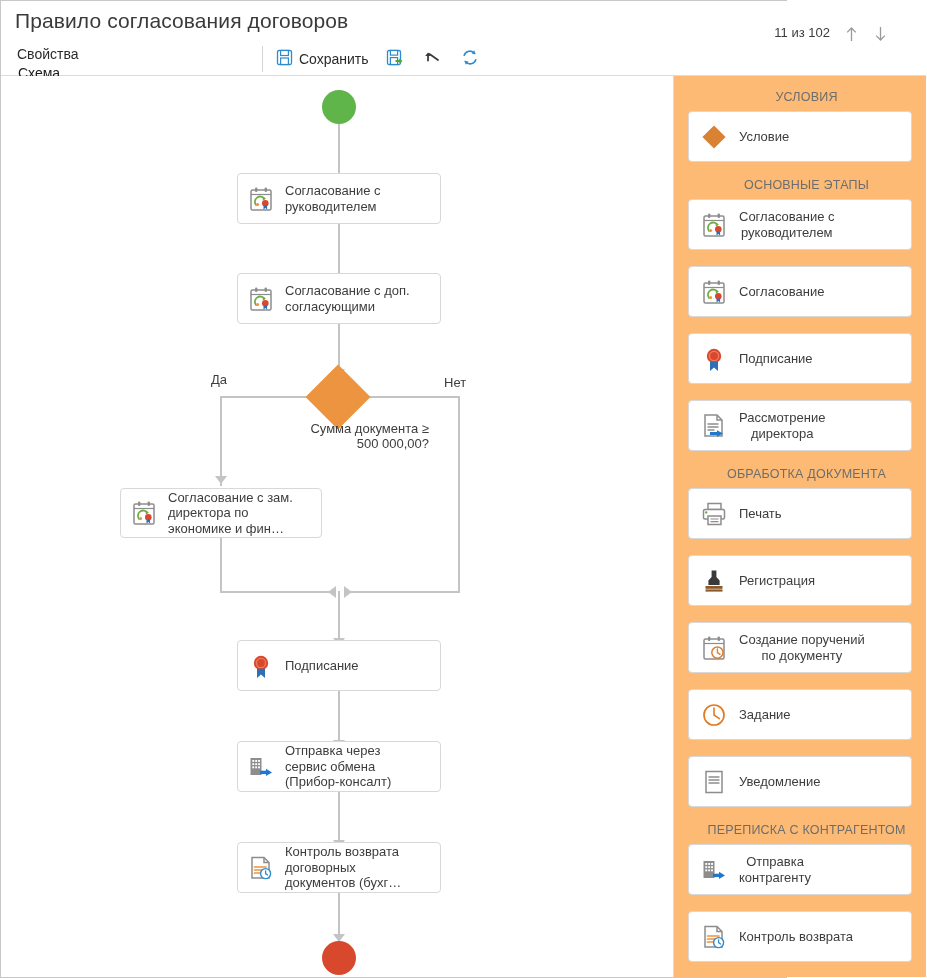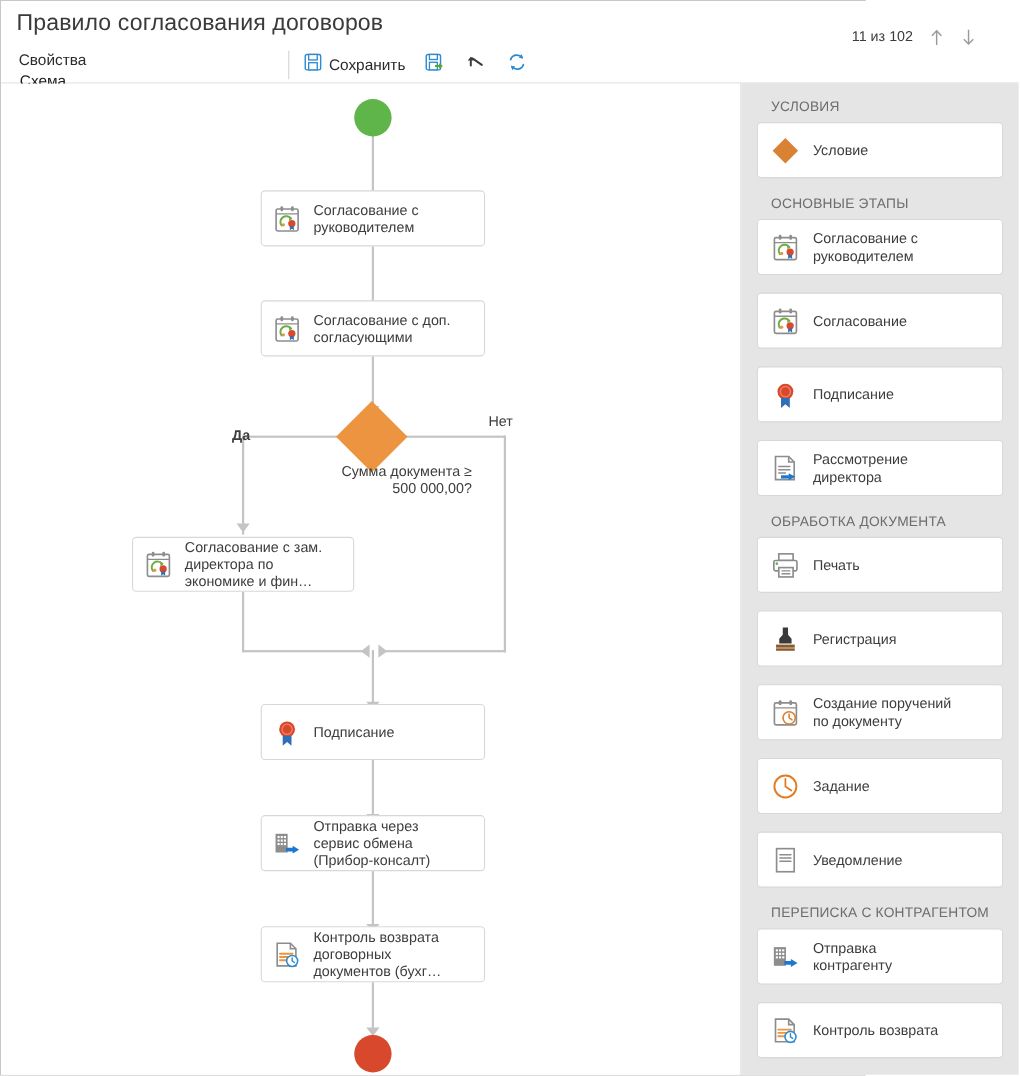--- a/index.html
+++ b/index.html
@@ -134,23 +134,24 @@
     border-top: 6px solid transparent;
     border-bottom: 6px solid transparent;
     border-right: 8px solid #c4c4c4;
     border-left: none;
   }
 
   
   .palette {
     position: absolute; left: 673px; top: 75px;
     width: 252px; height: 901px;
-    background: #e5e5e5;
+    background: #fdba74;
     padding: 14px 14px 0 14px;
     overflow: hidden;
+    text-align: center;
   }
   .pal-section-title {
     font-size: 12.5px; color: #6d6d6d;
     text-transform: uppercase; letter-spacing: 0.2px;
     margin: 0 0 7px 13px;
   }
   .pal-section + .pal-section { margin-top: 15px; }
   .pal-item {
     display: flex; align-items: center;
     height: 51px;
@@ -323,21 +324,21 @@
           <circle cx="10.6" cy="19.4" r="1.5" fill="#ed9440"></circle>
         </svg>
       </span>
       <span class="n-label">Согласование с доп.
 согласующими</span>
     </div>
 
     <div class="diamond" style="left:314px; top:298px;"></div>
     <div class="cond-text" style="left:248px; top:345px; width:180px;">Сумма документа ≥
 500 000,00?</div>
-    <div class="branch-label" style="left:210px; top:312px;font-weight:bold;">Да</div>
+    <div class="branch-label" style="left:210px; top:296px;">Да</div>
     <div class="branch-label" style="left:443px; top:299px;">Нет</div>
 
     <div class="node" style="left:119px; top:412px; width:202px; height:50px;">
       <span class="n-icon">
         <svg width="28" height="28" viewBox="0 0 28 28">
           <rect x="4" y="5" width="20" height="20" rx="1.5" fill="#ffffff" stroke="#8d8d8d" stroke-width="1.5"></rect>
           <path d="M4 9.5 L24 9.5" stroke="#8d8d8d" stroke-width="1.2"></path>
           <rect x="8" y="2.5" width="2.4" height="4.5" rx="1.1" fill="#8d8d8d"></rect>
           <rect x="17.6" y="2.5" width="2.4" height="4.5" rx="1.1" fill="#8d8d8d"></rect>
           <path d="M9 20 A5.2 5.2 0 0 1 17.4 13.6" stroke="#6fae45" stroke-width="1.8" fill="none" stroke-linecap="round"></path>

